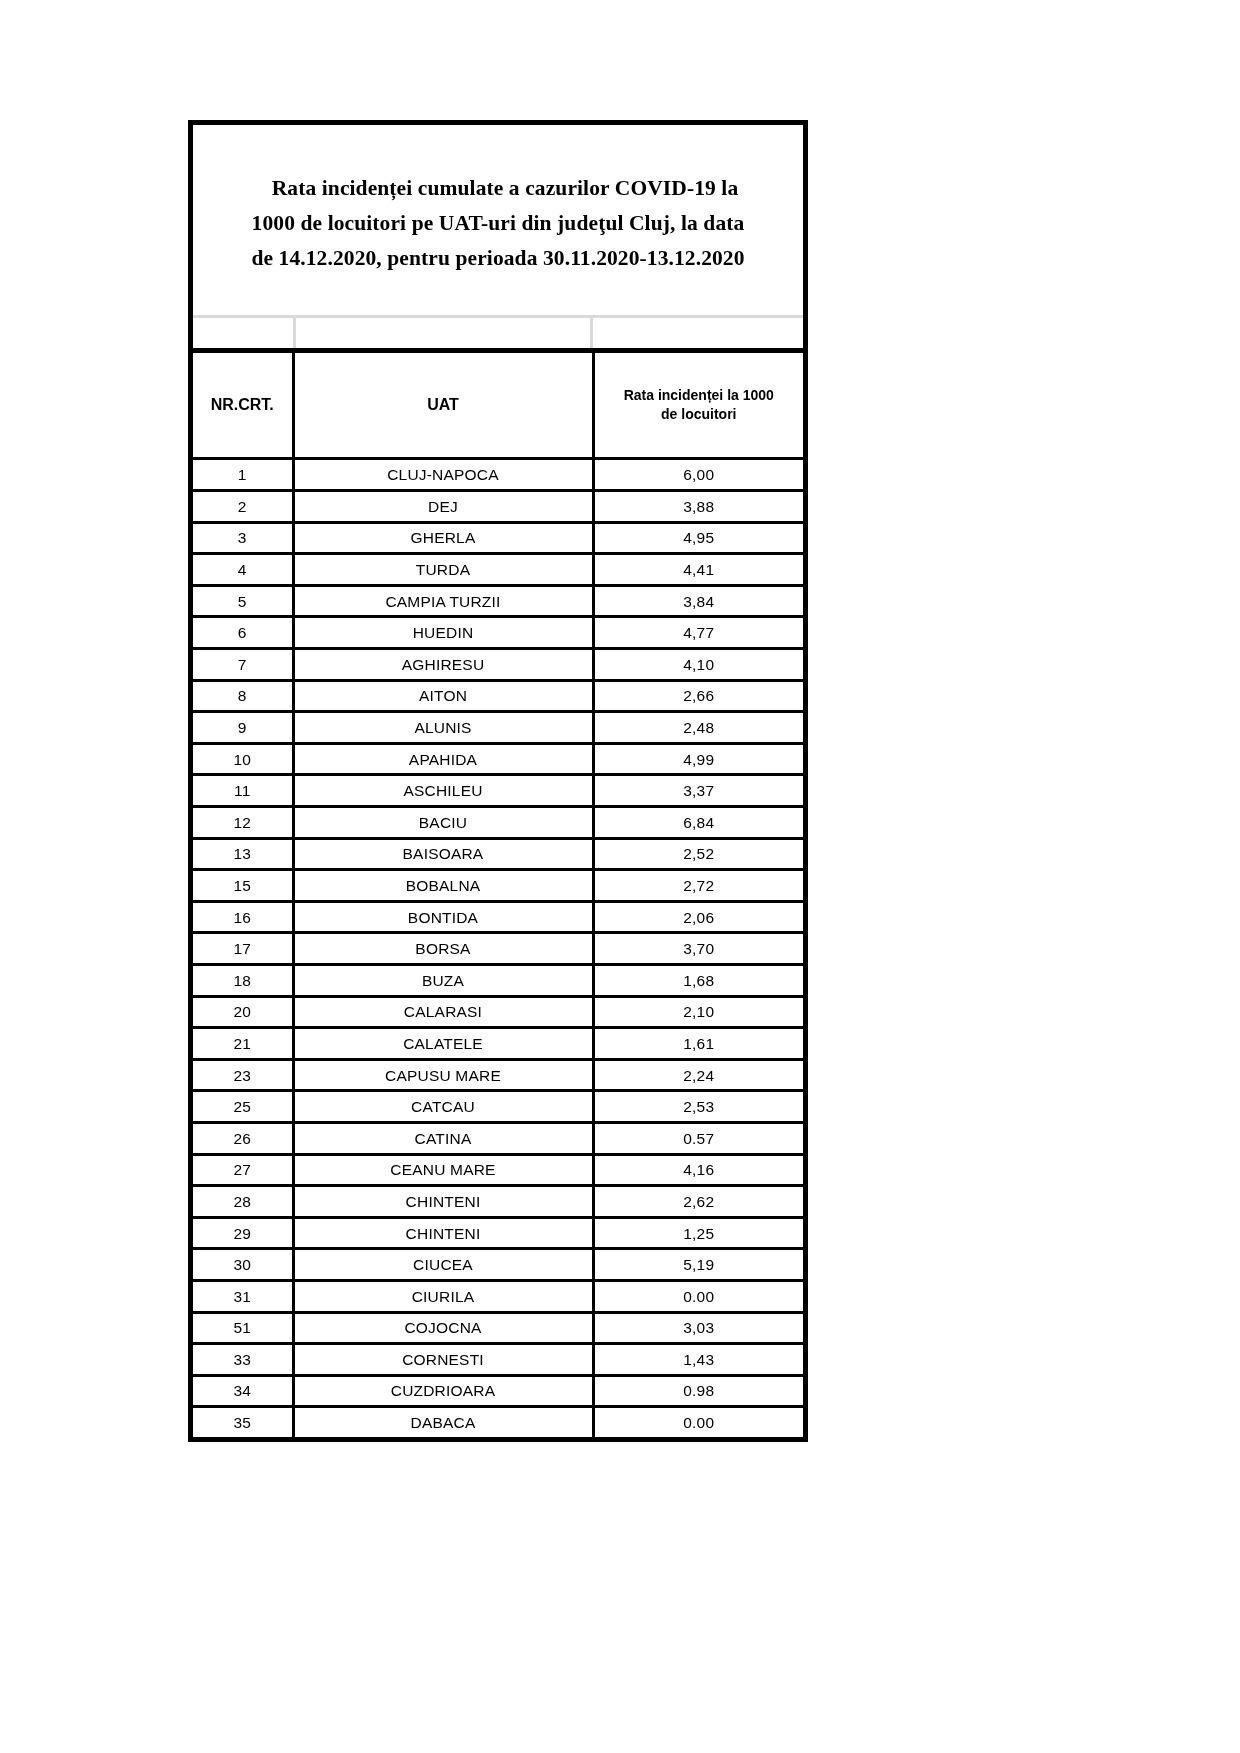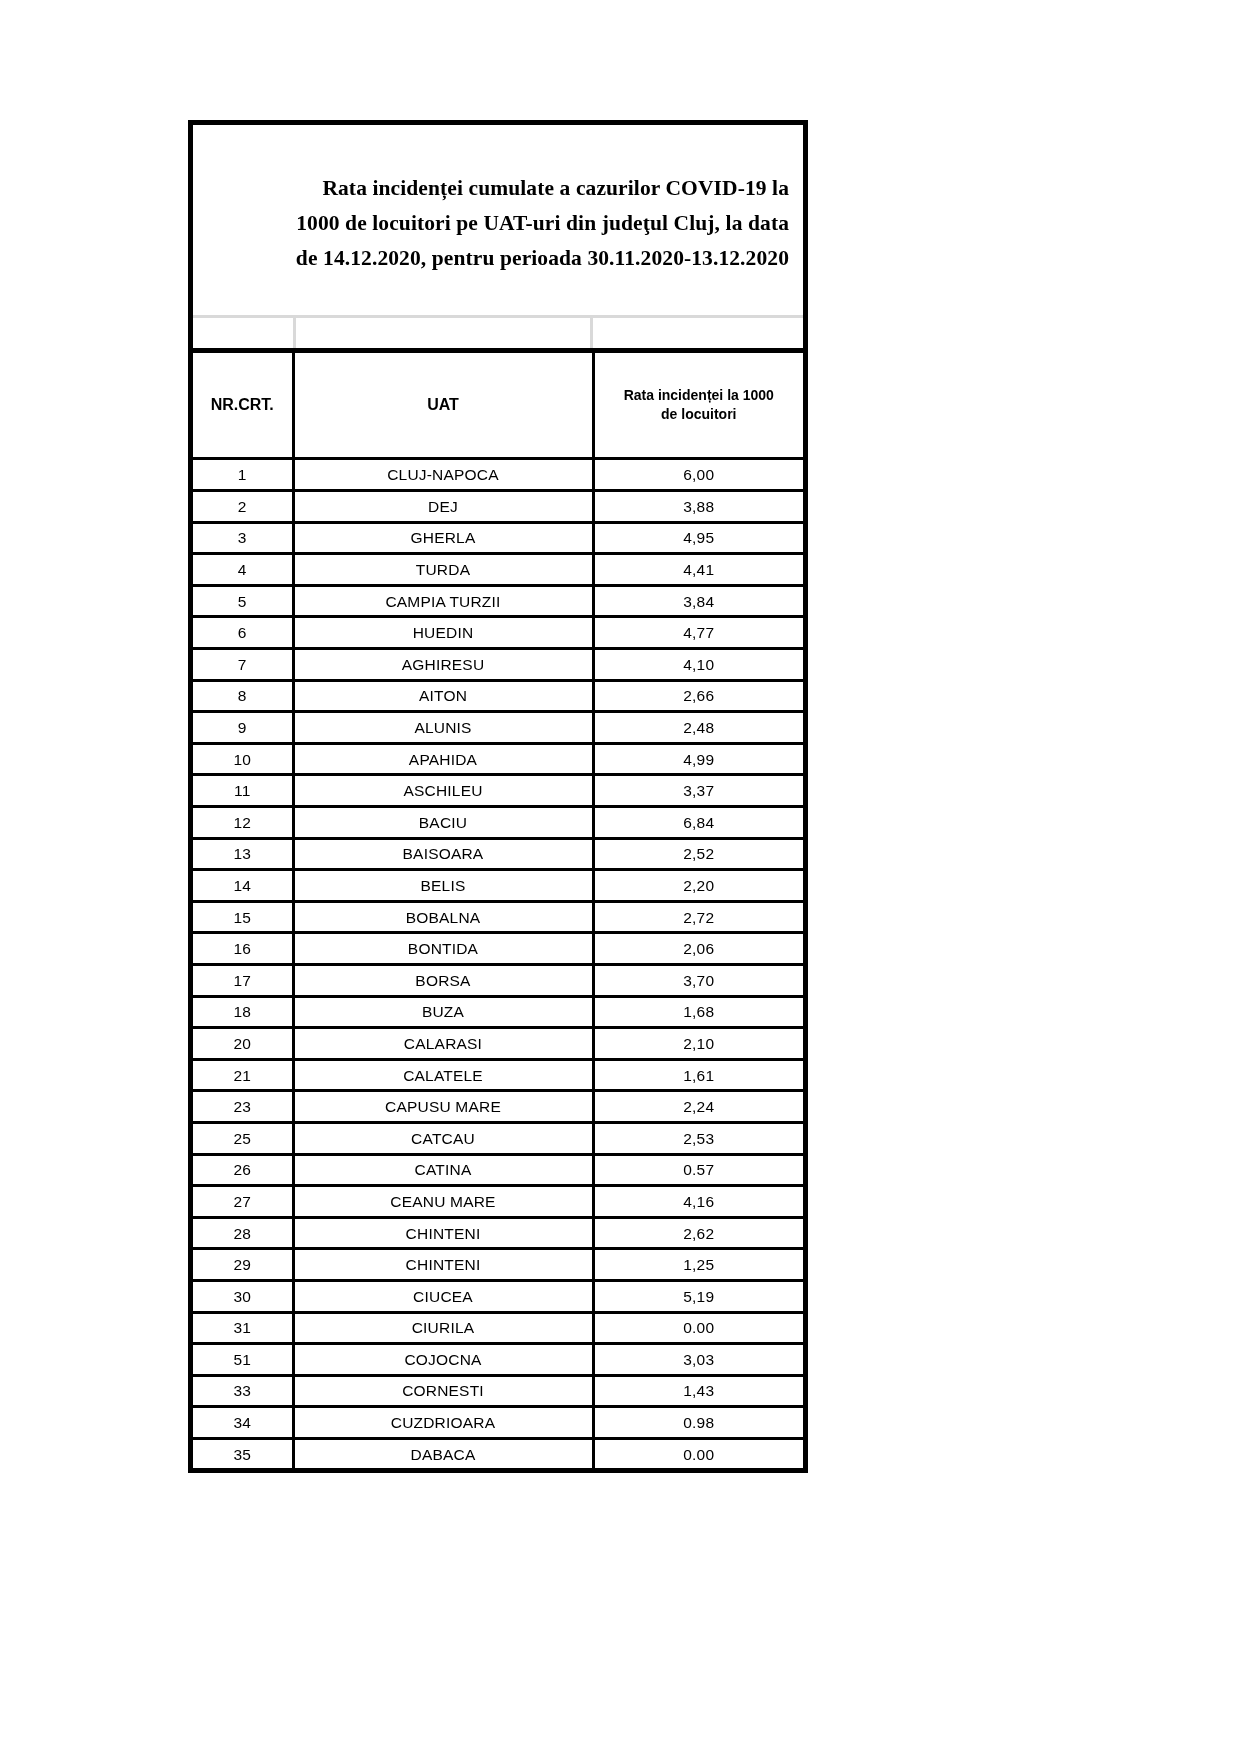--- a/index.html
+++ b/index.html
@@ -32,21 +32,21 @@
     top: 120px;
     width: 620px;
     border: 5px solid #000000;
     box-sizing: border-box;
     background: #ffffff;
   }
 
   
   .title-cell {
     padding: 46px 14px 40px 14px;
-    text-align: right;
+    text-align: center;
   }
   .title-text {
     font-family: "Liberation Serif", serif;
     font-weight: bold;
     font-size: 21.5px;
     line-height: 1.62;
     color: #000000;
     letter-spacing: 0.1px;
   }
   .title-line {
@@ -220,25 +220,20 @@
             <td class="cell-nr">12</td>
             <td class="cell-uat">BACIU</td>
             <td class="cell-rate">6,84</td>
           </tr>
           <tr>
             <td class="cell-nr">13</td>
             <td class="cell-uat">BAISOARA</td>
             <td class="cell-rate">2,52</td>
           </tr>
           <tr>
-            <td class="cell-nr">14</td>
-            <td class="cell-uat">BELIS</td>
-            <td class="cell-rate">2,20</td>
-          </tr>
-          <tr>
             <td class="cell-nr">15</td>
             <td class="cell-uat">BOBALNA</td>
             <td class="cell-rate">2,72</td>
           </tr>
           <tr>
             <td class="cell-nr">16</td>
             <td class="cell-uat">BONTIDA</td>
             <td class="cell-rate">2,06</td>
           </tr>
           <tr>

